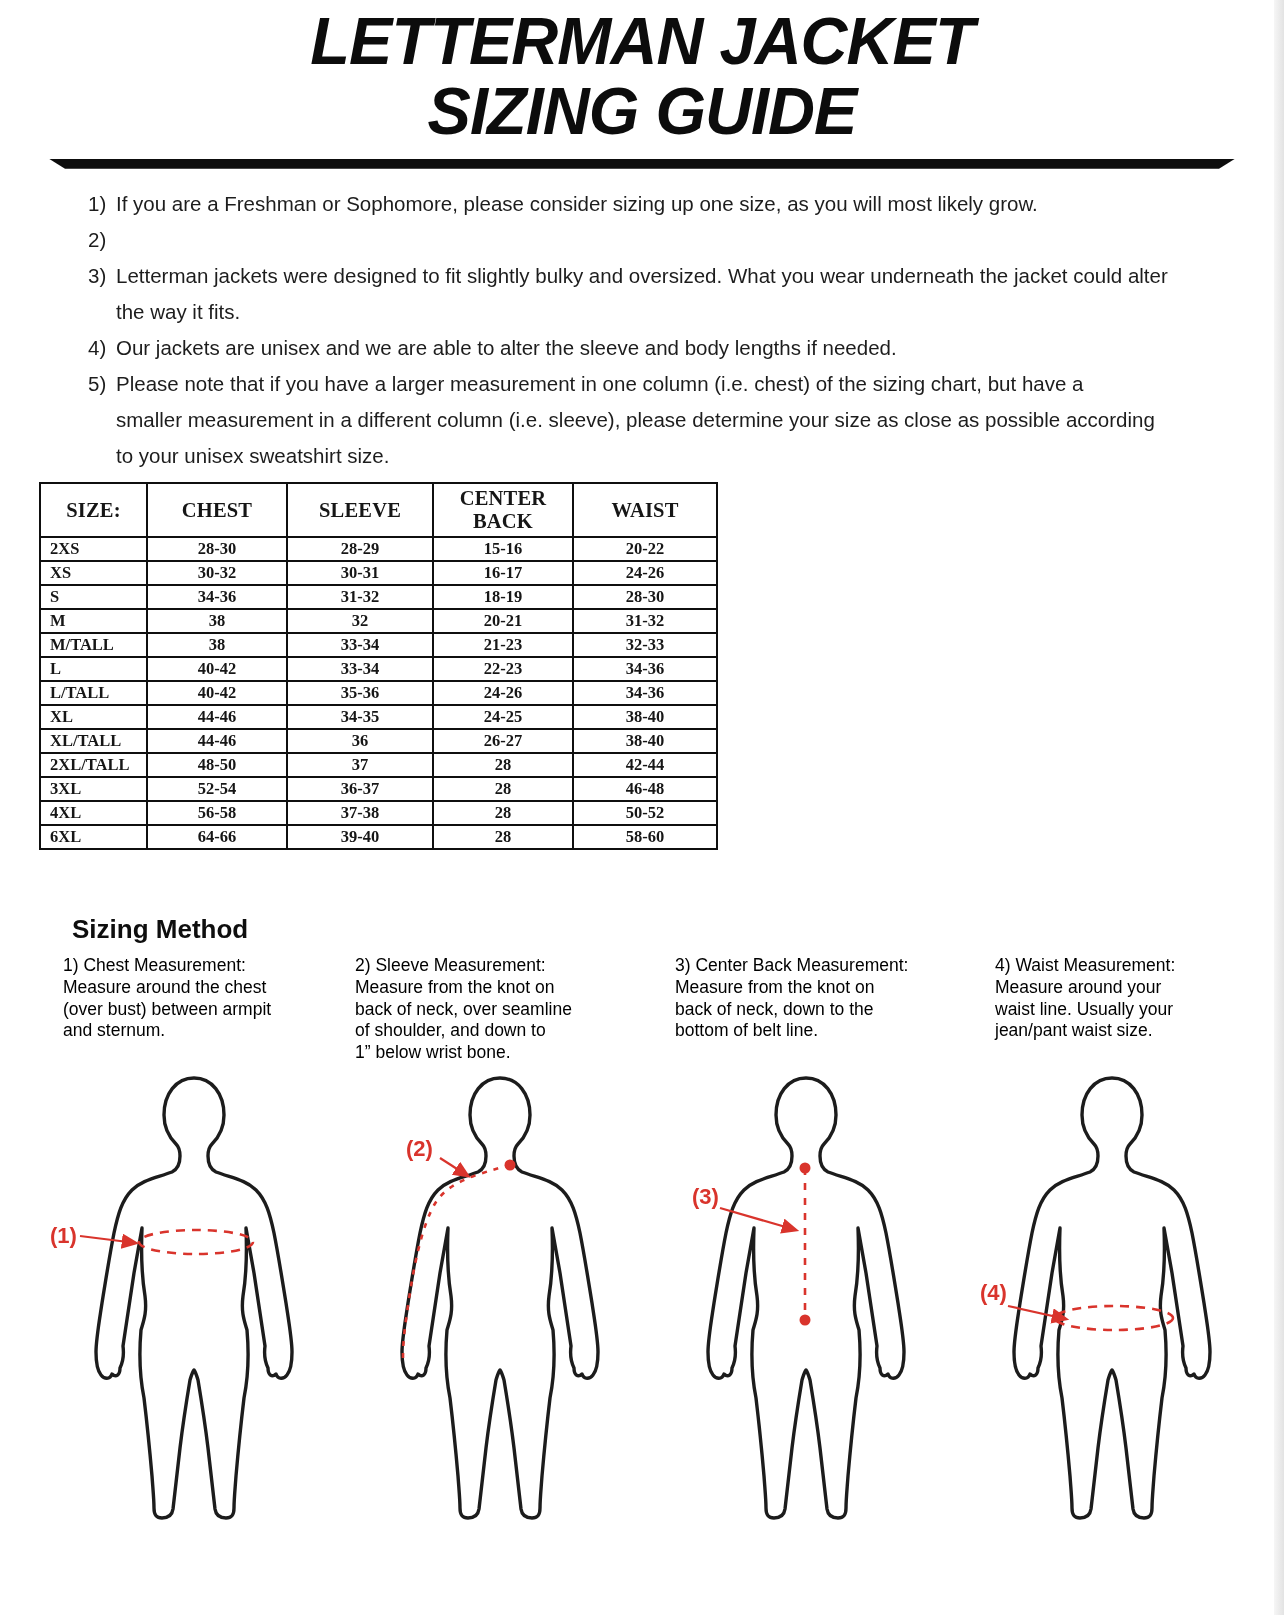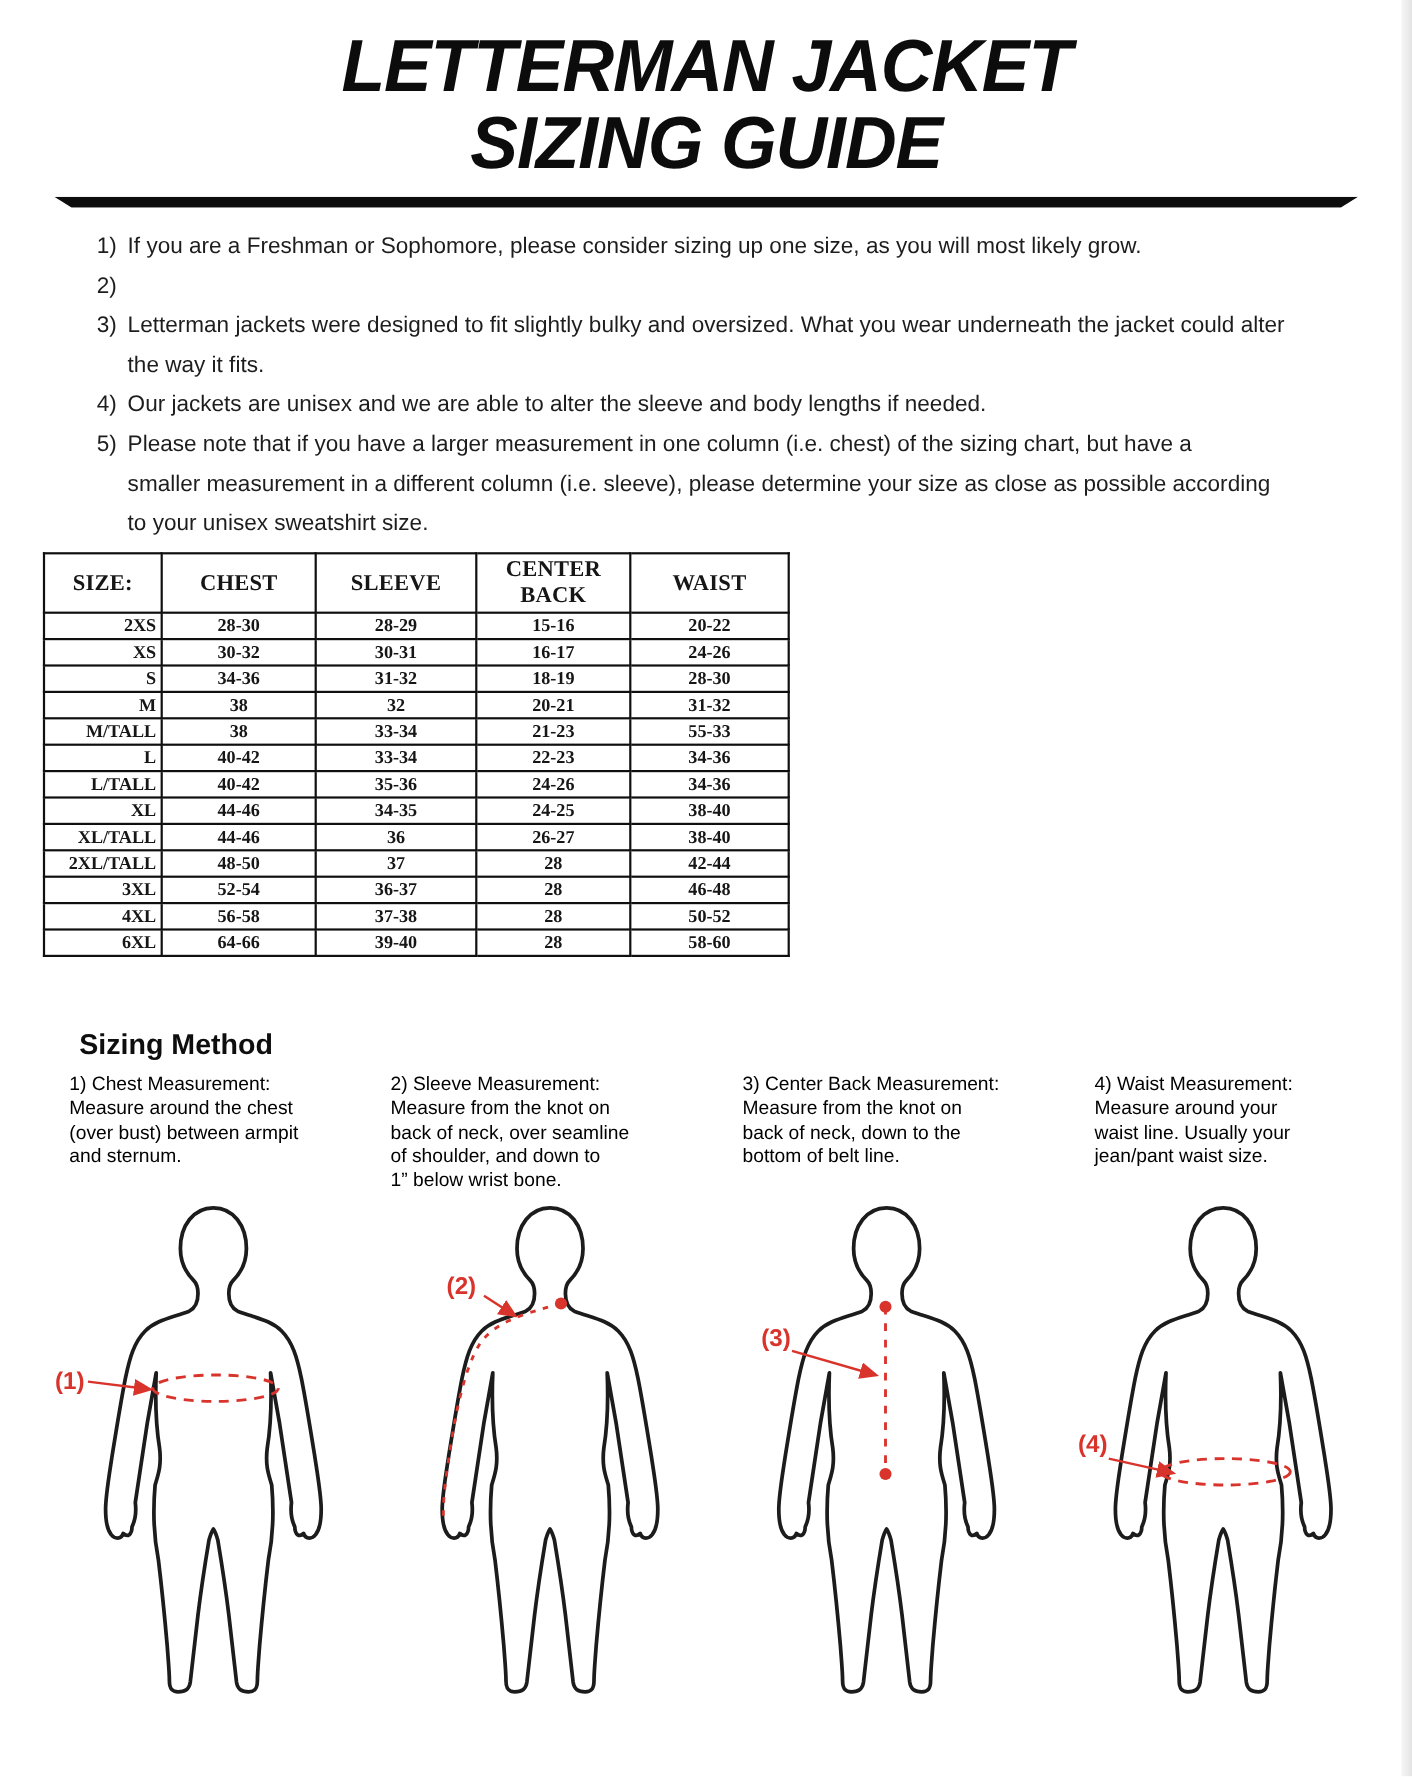--- a/index.html
+++ b/index.html
@@ -3,21 +3,21 @@
 <meta charset="utf-8">
 <style>
   * { margin:0; padding:0; box-sizing:border-box; }
   html,body { background:#ffffff; }
   body { font-family:"Liberation Sans", sans-serif; color:#161616; }
   .page { position:relative; width:1284px; height:1615px; background:#ffffff; overflow:hidden; }
   .edge-strip { position:absolute; top:0; right:0; width:10px; height:100%;
                 background:linear-gradient(to right,#f6f6f6,#e3e3e3); }
 
   
-  .title-block { padding-top:26px; text-align:center; }
+  .title-block { padding-top:6px; text-align:center; }
   .title-line { font-style:italic; font-weight:bold; font-size:67px; line-height:1.05;
                 letter-spacing:-1px; color:#0c0c0c; transform:scaleX(0.97); }
 
   
   .divider { width:1186px; height:10px; background:#0d0d0d; margin:12px auto 0 49px;
              clip-path:polygon(0 0, 100% 0, calc(100% - 16px) 100%, 16px 100%); }
 
   
   .notes { margin:17px 60px 0 88px; font-size:20.5px; line-height:1.76; color:#1d1d1d; }
   .note { display:flex; }
@@ -28,21 +28,21 @@
   .section-heading { margin-left:72px; font-size:26px; font-weight:bold; color:#0e0e0e; }
   .heading-chart { margin-top:10px; }
   .heading-method { margin-top:64px; }
 
   
   table.sizing { margin:8px 0 0 39px; border-collapse:collapse; table-layout:fixed;
                  width:677px; border:2.5px solid #0f0f0f;font-family:Liberation Serif, serif; }
   table.sizing th, table.sizing td { border:2px solid #0f0f0f; }
   table.sizing th { font-size:20.5px; font-weight:bold; padding:3px 0; text-align:center; letter-spacing:0.2px; }
   table.sizing td { font-size:16.5px; font-weight:bold; padding:1px 4px; height:21px; text-align:center; }
-  table.sizing td.size-col { text-align:right; padding-left:9px; }
+  table.sizing td.size-col { text-align:left; padding-left:9px; }
 
   
   .method-grid { display:grid; grid-template-columns:272px 300px 300px 260px;
                  column-gap:20px; margin:10px 0 0 63px; }
   .method-text { font-size:17.5px; line-height:1.24; color:#000000; white-space:pre-line; }
 
   
   .figures { display:flex; gap:6px; padding:4px 14px 0 44px; }
   .figure-cell { width:300px; height:460px; position:relative; }
   svg.fig { display:block; }
@@ -134,21 +134,21 @@
           <td>38</td>
           <td>32</td>
           <td>20-21</td>
           <td>31-32</td>
         </tr>
         <tr>
           <td class="size-col">M/TALL</td>
           <td>38</td>
           <td>33-34</td>
           <td>21-23</td>
-          <td>55-33</td>
+          <td>32-33</td>
         </tr>
         <tr>
           <td class="size-col">L</td>
           <td>40-42</td>
           <td>33-34</td>
           <td>22-23</td>
           <td>34-36</td>
         </tr>
         <tr>
           <td class="size-col">L/TALL</td>

